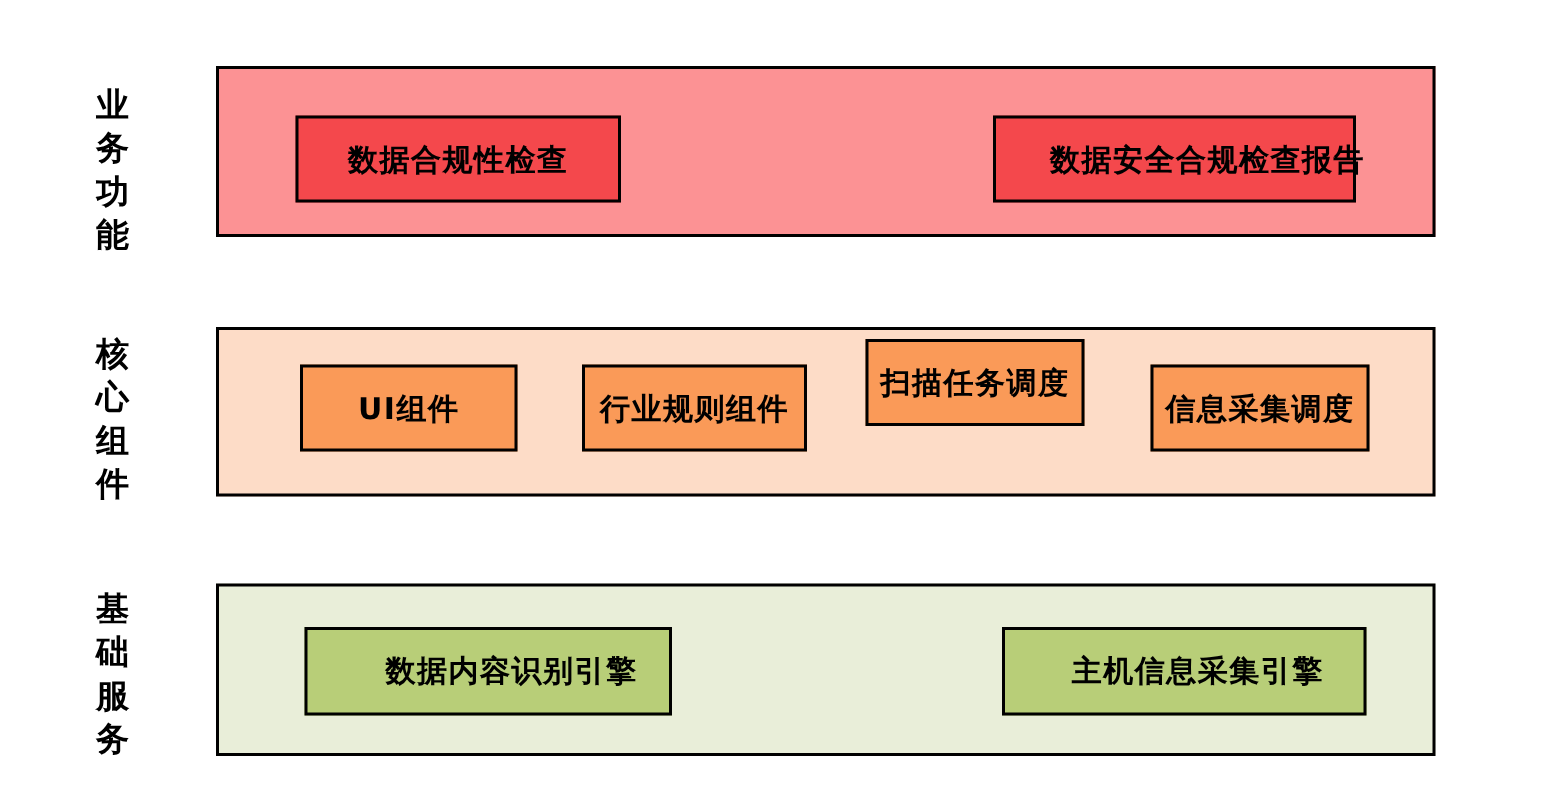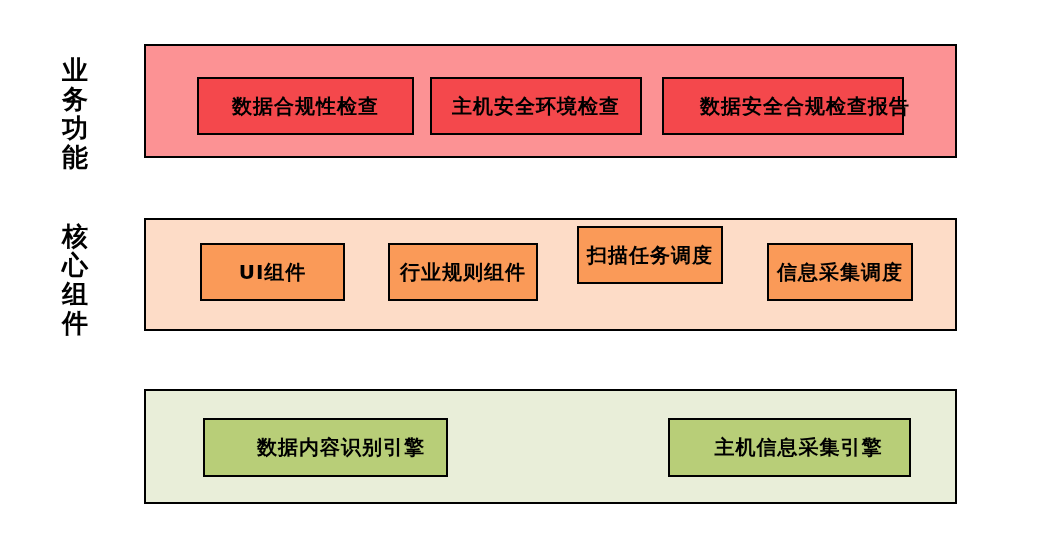--- a/index.html
+++ b/index.html
@@ -14,21 +14,21 @@
     background: #FFFFFF;
     font-family: "DejaVu Sans", "Liberation Sans", sans-serif;
     color: #000000;
     overflow: hidden;
   }
   
   .layer-label {
     position: absolute;
     left: 57px;
     width: 36px;
-    font-size: 26px;
+    font-size: 22px;
     line-height: 29px;
     font-weight: bold;
     text-align: center;
     word-break: break-all;
     color: #000000;
   }
   .lbl1 { top: 56px; }
   .lbl2 { top: 222px; }
   .lbl3 { top: 392px; }
 
@@ -72,30 +72,30 @@
   .b3-2 { left: 522px; top: 27px; width: 243px; height: 59px; padding-left: 18px; }
 </style>
 </head>
 <body>
 
 <div class="canvas">
 
   <div class="layer-label lbl1">业务功能</div>
   <div class="band band1" style="background-color: rgb(252, 146, 148);">
     <div class="box b1-1" style="background-color: rgb(244, 72, 76);">数据合规性检查</div>
-    <div class="box b1-2" style="background-color: rgb(244, 72, 76);">主机安全环境检查</div>
     <div class="box b1-3" style="background-color: rgb(244, 72, 76);">数据安全合规检查报告</div>
   </div>
 
   <div class="layer-label lbl2">核心组件</div>
   <div class="band band2" style="background-color: rgb(253, 220, 199);">
     <div class="box b2-1" style="background-color: rgb(250, 154, 88);">UI组件</div>
     <div class="box b2-2" style="background-color: rgb(250, 154, 88);">行业规则组件</div>
     <div class="box b2-3" style="background-color: rgb(250, 154, 88);">扫描任务调度</div>
     <div class="box b2-4" style="background-color: rgb(250, 154, 88);">信息采集调度</div>
   </div>
 
+  <div class="layer-label lbl3">基础服务</div>
   <div class="band band3" style="background-color: rgb(233, 238, 217);">
     <div class="box b3-1" style="background-color: rgb(184, 206, 120);">数据内容识别引擎</div>
     <div class="box b3-2" style="background-color: rgb(184, 206, 120);">主机信息采集引擎</div>
   </div>
 
 </div>
 
 </body></html>

